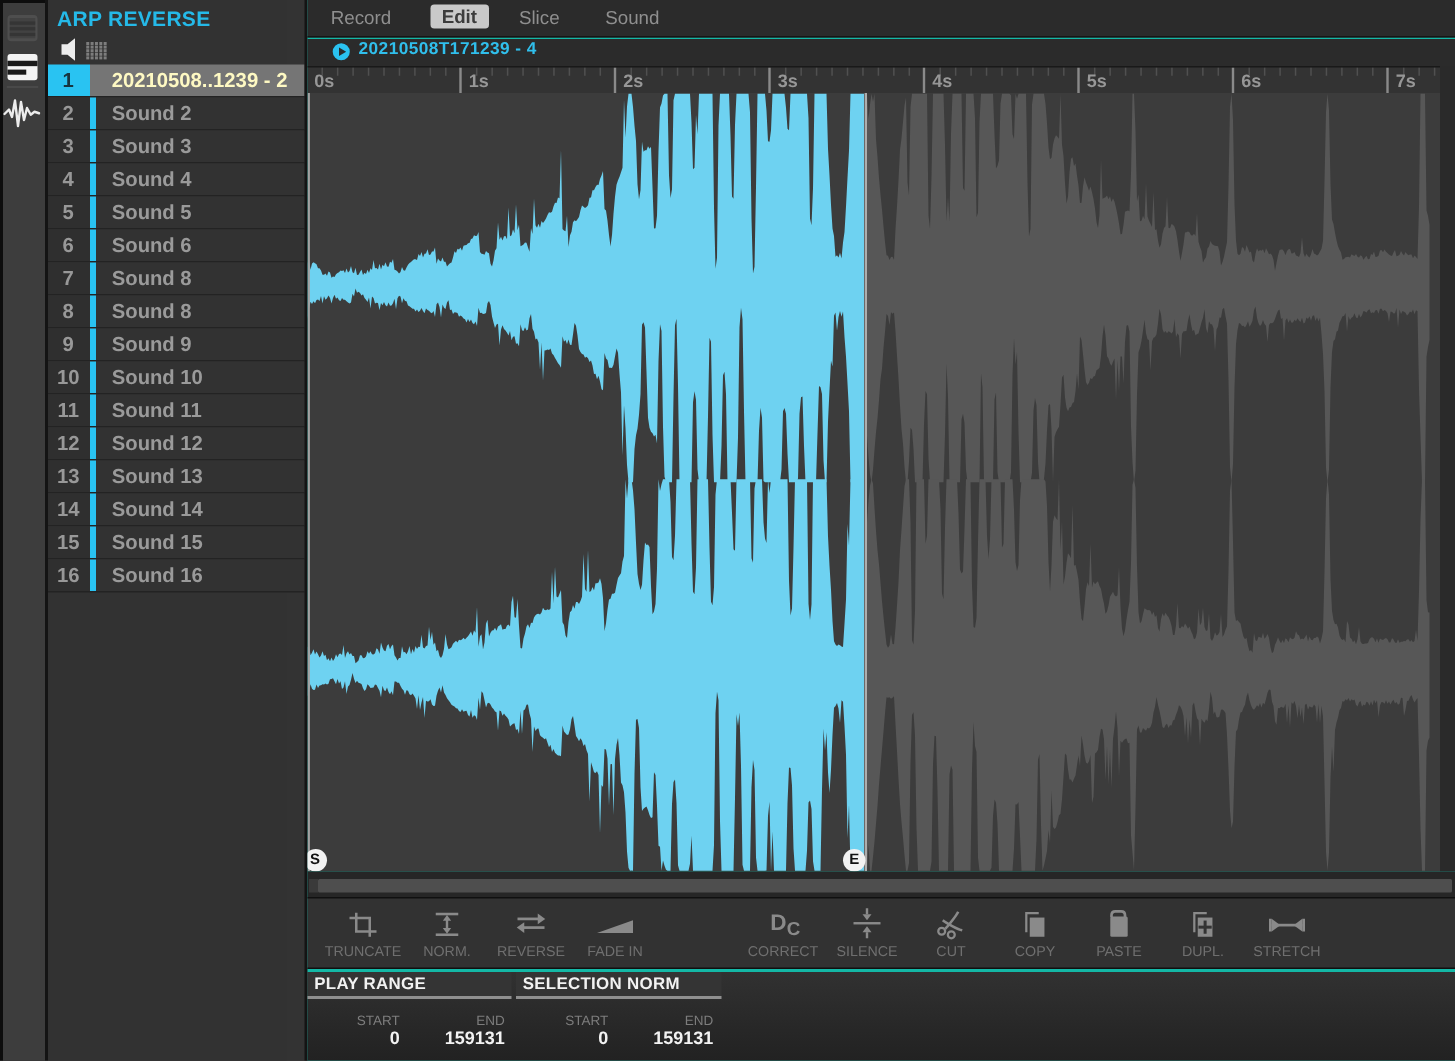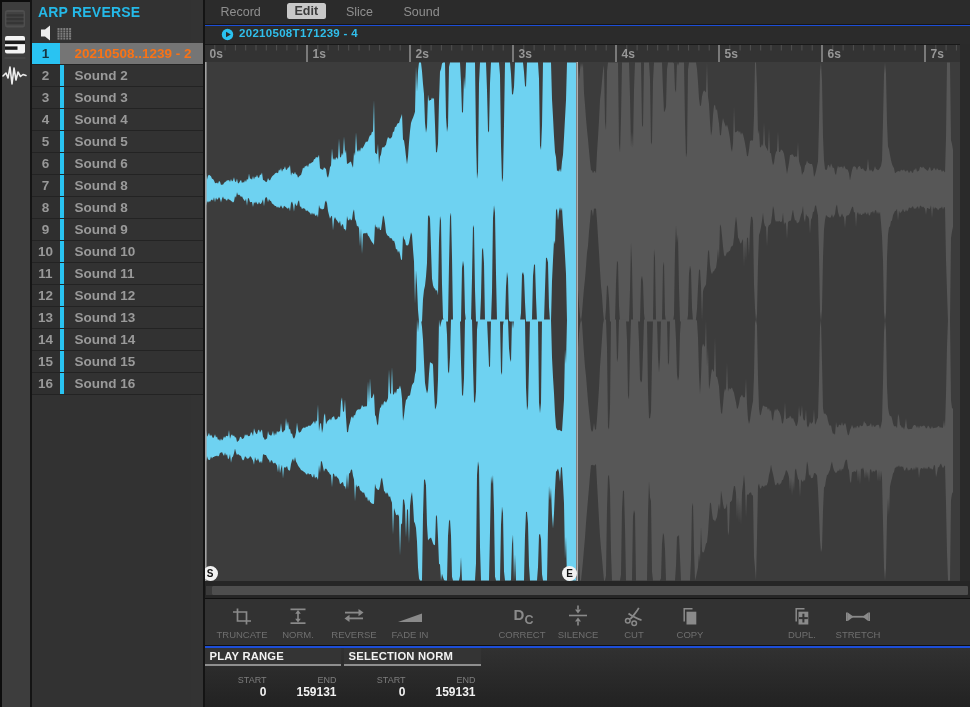--- a/index.html
+++ b/index.html
@@ -15,24 +15,24 @@
 #listhead{left:0;top:0;width:171.5px;height:43px}
 #arptitle{left:6.5px;top:3.5px;font-size:14px;font-weight:bold;color:#25b9e8;letter-spacing:0.2px}
 .row{left:0;width:171.5px;height:21px;border-bottom:1px solid #232323;background:#323232}
 .rown{position:absolute;left:0;top:0;width:28px;height:21px;color:#989898;background:#2f2f2f;
   font-size:13.5px;font-weight:bold;text-align:center;line-height:21px}
 .stripe{position:absolute;left:28px;top:0;width:4.5px;height:21px;background:#29c3f2}
 .rname{position:absolute;left:43px;top:0;color:#9a9a9a;font-size:13.5px;font-weight:bold;line-height:21px;white-space:nowrap}
 
 #row1 .rown{background:#29c3f2;color:#173540;width:28px}
 #row1 .rbg{position:absolute;left:28px;top:0;right:0;height:21px;background:#757575}
-#row1 .rname{color:#f97316}
+#row1 .rname{color:#fef9c3}
 #list-divider{left:203px;top:0;width:1.5px;height:707px;background:#141414}
 
-#main{left:204.5px;top:0;width:765.5px;height:707px;background:#1d4ed8}
+#main{left:204.5px;top:0;width:765.5px;height:707px;background:#14b8a6}
 #tabbar{left:0;top:0;width:765.5px;height:24px;background:#2b2b2b;border-bottom:1.5px solid #161616}
 .tab{position:absolute;top:0;height:24px;line-height:24px;font-size:12.5px;color:#8f8f8f;text-align:center}
 #tab-edit{left:82px;top:3px;width:39.5px;height:15.5px;background:#c9c9c9;border-radius:2.5px;
   color:#3c3c3c;line-height:16px;font-weight:bold}
 #filerow{left:0;top:25.5px;width:765.5px;height:18px;background:#2b2b2b}
 #fname{left:34.5px;top:1px;font-size:11.5px;font-weight:bold;color:#30bfec;letter-spacing:0.3px}
 #ruler{left:0;top:43.5px;width:765.5px;height:18px;background:#333333;border-top:1.5px solid #191919;box-sizing:border-box}
 .rlab{position:absolute;top:2px;font-size:12px;font-weight:bold;color:#979797}
 
 #wave{left:0;top:61.5px;width:755.5px;height:519.5px;background:#3c3c3c;overflow:hidden}
@@ -366,20 +366,27 @@
         </svg>
         <div class="tlab">CUT</div>
       </div>
 <div class="tool" style="left:445.5px">
         <svg class="ticon" width="80" height="24" viewBox="0 0 80 24">
           <path d="M42.5,5.7 H34.2 V18.5" stroke="#8a8a8a" stroke-width="1.5" fill="none"></path>
           <rect x="36.5" y="8.7" width="9.8" height="12.8" fill="#8a8a8a"></rect>
         </svg>
         <div class="tlab">COPY</div>
       </div>
+<div class="tool" style="left:501.5px">
+        <svg class="ticon" width="80" height="24" viewBox="0 0 80 24">
+          <path d="M35,8.5 V7.2 Q35,4.6 37.6,4.6 H41.4 Q44,4.6 44,7.2 V8.5" stroke="#8a8a8a" stroke-width="1.8" fill="none"></path>
+          <rect x="34.2" y="8" width="11.6" height="13.5" rx="1" fill="#8a8a8a"></rect>
+        </svg>
+        <div class="tlab">PASTE</div>
+      </div>
 <div class="tool" style="left:557.5px">
         <svg class="ticon" width="80" height="24" viewBox="0 0 80 24">
           <path d="M42.5,5.7 H34.2 V18.5" stroke="#8a8a8a" stroke-width="1.5" fill="none"></path>
           <rect x="36.5" y="8.7" width="9.8" height="12.8" fill="#8a8a8a"></rect>
           <rect x="40.4" y="10.7" width="2" height="8.8" fill="#333333"></rect>
           <rect x="37" y="14.1" width="8.8" height="2" fill="#333333"></rect>
         </svg>
         <div class="tlab">DUPL.</div>
       </div>
 <div class="tool" style="left:613.5px">

